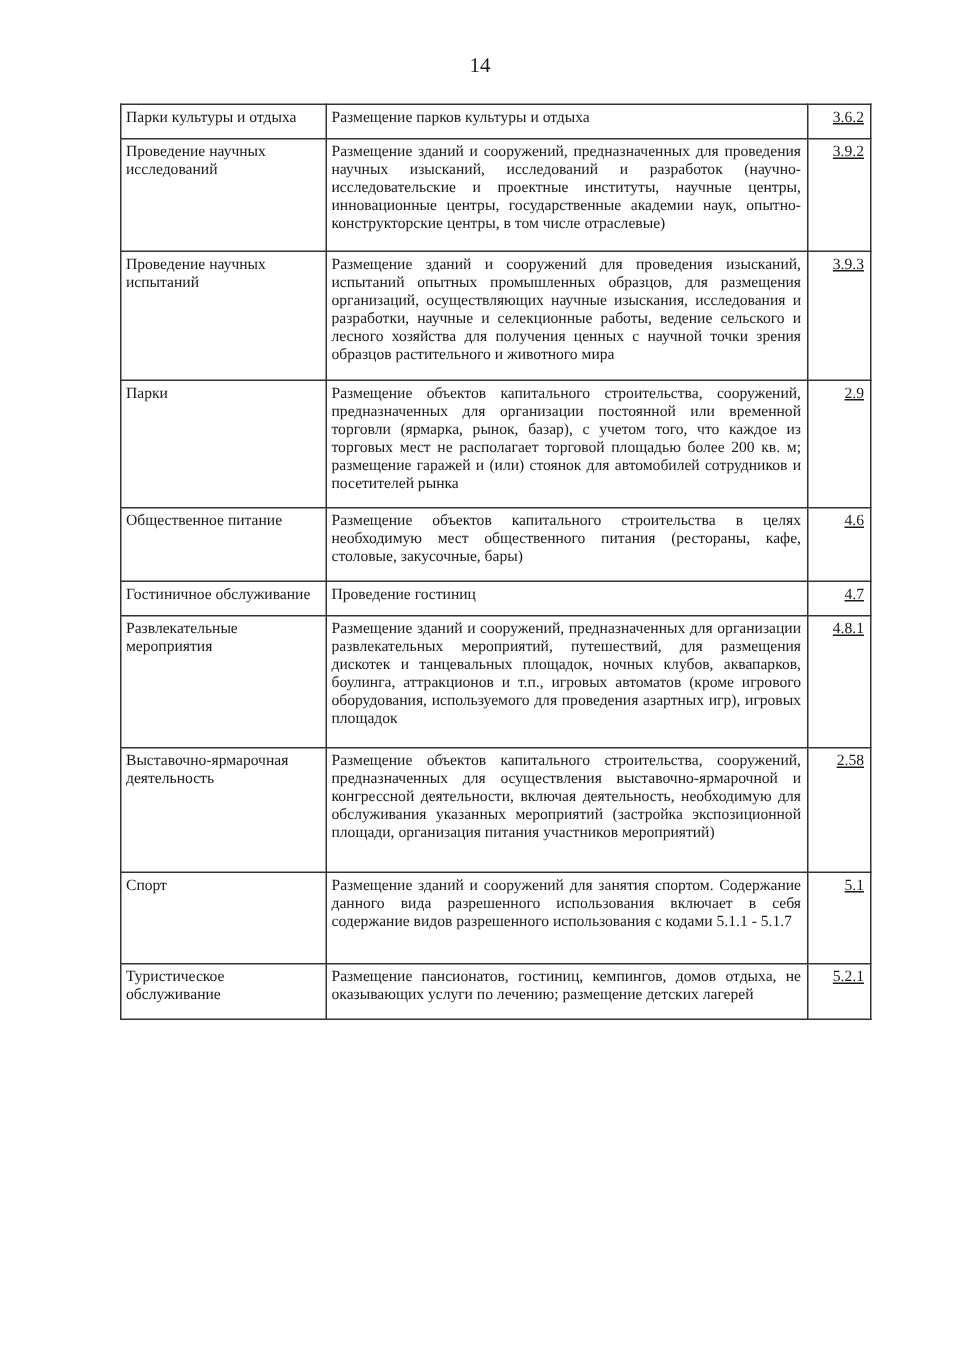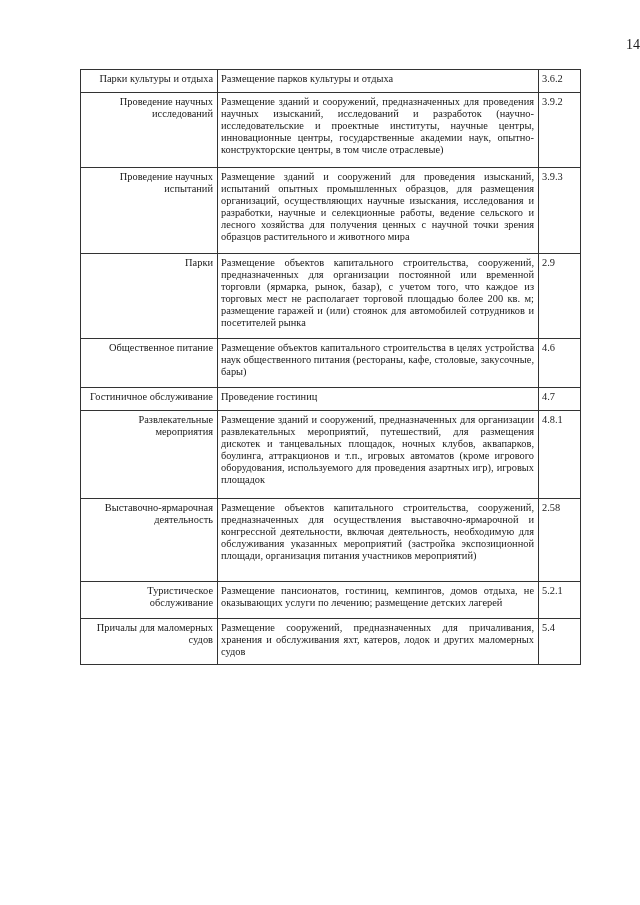--- a/index.html
+++ b/index.html
@@ -1,26 +1,26 @@
 <!DOCTYPE html>
 <html><head>
 <meta charset="utf-8">
 <style>
   html, body { margin:0; padding:0; background:#ffffff; }
   body { width:640px; height:905px; position:relative; overflow:hidden;
          font-family:"Liberation Serif", "DejaVu Serif", serif; color:#1a1a1a; }
-  .page-number { position:absolute; top:37px; left:0; width:640px; text-align:right;
+  .page-number { position:absolute; top:37px; left:0; width:640px; text-align:center;
                  font-size:14px; }
   table.doc { position:absolute; left:80px; top:69px; width:500px;
               border-collapse:collapse; table-layout:fixed; font-size:10.4px; line-height:11.9px; }
   table.doc td { border:1px solid #333; vertical-align:top; padding:3px 4px 4px 3px; }
   col.c1 { width:137px; } col.c2 { width:321px; } col.c3 { width:42px; }
-  td.name { text-align:right; }
+  td.name { text-align:left; }
   td.desc { text-align:justify; }
-  td.code { text-align:left; }
+  td.code { text-align:right;text-decoration:underline; }
 </style>
 </head>
 <body>
 
 <div class="page-number">14</div>
 
 <table class="doc">
   <colgroup>
       <col class="c1">
       <col class="c2">
@@ -42,42 +42,42 @@
       <td class="desc">Размещение зданий и сооружений для проведения изысканий, испытаний опытных промышленных образцов, для размещения организаций, осуществляющих научные изыскания, исследования и разработки, научные и селекционные работы, ведение сельского и лесного хозяйства для получения ценных с научной точки зрения образцов растительного и животного мира</td>
       <td class="code">3.9.3</td>
     </tr>
     <tr style="height:85px">
       <td class="name">Парки</td>
       <td class="desc">Размещение объектов капитального строительства, сооружений, предназначенных для организации постоянной или временной торговли (ярмарка, рынок, базар), с учетом того, что каждое из торговых мест не располагает торговой площадью более 200 кв. м; размещение гаражей и (или) стоянок для автомобилей сотрудников и посетителей рынка</td>
       <td class="code">2.9</td>
     </tr>
     <tr style="height:49px">
       <td class="name">Общественное питание</td>
-      <td class="desc">Размещение объектов капитального строительства в целях устройства наук общественного питания (рестораны, кафе, столовые, закусочные, бары)</td>
+      <td class="desc">Размещение объектов капитального строительства в целях необходимую мест общественного питания (рестораны, кафе, столовые, закусочные, бары)</td>
       <td class="code">4.6</td>
     </tr>
     <tr style="height:23px">
       <td class="name">Гостиничное обслуживание</td>
       <td class="desc">Проведение гостиниц</td>
       <td class="code">4.7</td>
     </tr>
     <tr style="height:88px">
       <td class="name">Развлекательные мероприятия</td>
       <td class="desc">Размещение зданий и сооружений, предназначенных для организации развлекательных мероприятий, путешествий, для размещения дискотек и танцевальных площадок, ночных клубов, аквапарков, боулинга, аттракционов и т.п., игровых автоматов (кроме игрового оборудования, используемого для проведения азартных игр), игровых площадок</td>
       <td class="code">4.8.1</td>
     </tr>
     <tr style="height:83px">
       <td class="name">Выставочно-ярмарочная деятельность</td>
       <td class="desc">Размещение объектов капитального строительства, сооружений, предназначенных для осуществления выставочно-ярмарочной и конгрессной деятельности, включая деятельность, необходимую для обслуживания указанных мероприятий (застройка экспозиционной площади, организация питания участников мероприятий)</td>
       <td class="code">2.58</td>
     </tr>
+    <tr style="height:61px">
+      <td class="name">Спорт</td>
+      <td class="desc">Размещение зданий и сооружений для занятия спортом. Содержание данного вида разрешенного использования включает в себя содержание видов разрешенного использования с кодами 5.1.1 - 5.1.7</td>
+      <td class="code">5.1</td>
+    </tr>
     <tr style="height:37px">
       <td class="name">Туристическое обслуживание</td>
       <td class="desc">Размещение пансионатов, гостиниц, кемпингов, домов отдыха, не оказывающих услуги по лечению; размещение детских лагерей</td>
       <td class="code">5.2.1</td>
     </tr>
-    <tr style="height:46px">
-      <td class="name">Причалы для маломерных судов</td>
-      <td class="desc">Размещение сооружений, предназначенных для причаливания, хранения и обслуживания яхт, катеров, лодок и других маломерных судов</td>
-      <td class="code">5.4</td>
-    </tr>
   </tbody>
 </table>
 
 </body></html>

